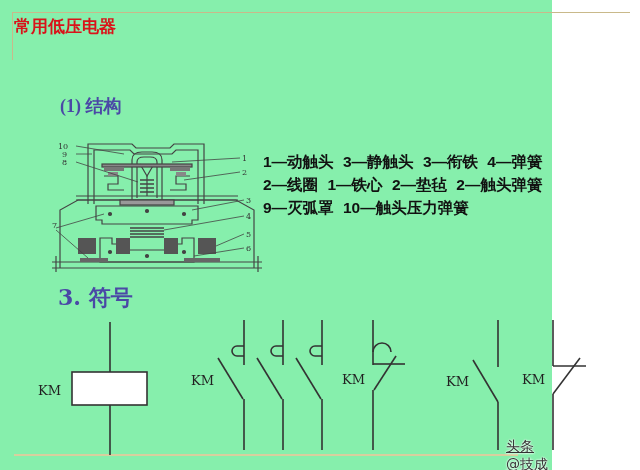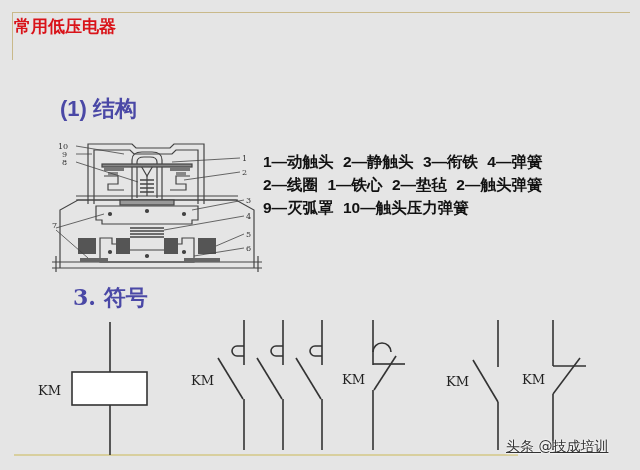--- a/index.html
+++ b/index.html
@@ -2,21 +2,21 @@
 <html><head>
   <meta charset="utf-8">
   <style>
     * { margin: 0; padding: 0; box-sizing: border-box; }
     html, body {
       width: 640px; height: 470px; overflow: hidden;
       background: #ffffff;
       font-family: "DejaVu Sans", "Liberation Sans", sans-serif;
     }
     .slide {
-      position: relative; width: 640px; height: 470px; background: #e5e5e5;
+      position: relative; width: 552px; height: 470px; background: #86efac;
     }
     .frame-top {
       position: absolute; left: 12px; top: 12px; width: 618px; height: 1px;
       background: #c9b98a;
     }
     .frame-left {
       position: absolute; left: 12px; top: 12px; width: 1px; height: 48px;
       background: #c9b98a;
     }
     .frame-bottom {
@@ -27,28 +27,27 @@
       position: absolute; left: 14px; top: 15px;
       font-size: 17px; font-weight: bold; color: #d9141a; letter-spacing: 0px;
     }
     .function-line {
       position: absolute; left: 14px; top: 53px;
       font-size: 24px; color: #3a38a8; letter-spacing: 1px;
       font-family: "DejaVu Serif", "Liberation Serif", serif;
     }
     .heading-structure {
       position: absolute; left: 60px; top: 94px;
-      font-size: 22px; color: #4a48a6; font-weight: bold;
-      font-family: Liberation Sans, sans-serif;
+      font-size: 18px; color: #4a48a6; font-weight: bold;
+      font-family: Liberation Serif, serif;
     }
     .heading-symbol {
       position: absolute; left: 58px; top: 283px;
       font-size: 22px; color: #4a48a6; font-weight: bold;
       font-family: "DejaVu Serif", "Liberation Serif", serif;
-      margin-left: 15px;
     }
     .legend {
       position: absolute; left: 263px; top: 150px;
       font-size: 15.5px; color: #111; font-weight: bold; line-height: 23px;
       font-family: "Liberation Sans", "DejaVu Sans", sans-serif;
     }
     .legend-line { white-space: nowrap; }
     .legend-line .item { margin-right: 5px; }
     .diagram {
       position: absolute; left: 52px; top: 138px;
@@ -153,21 +152,21 @@
       <text x="194" y="81">4</text>
       <text x="194" y="99">5</text>
       <text x="194" y="113">6</text>
       <text x="0" y="90">7</text>
     </g>
   </svg>
 
   <div class="legend">
     <div class="legend-line">
       <span class="item">1—动触头</span>
-      <span class="item">2—静触头</span>
+      <span class="item">3—静触头</span>
       <span class="item">3—衔铁</span>
       <span class="item">4—弹簧</span>
     </div>
     <div class="legend-line">
       <span class="item">2—线圈</span>
       <span class="item">1—铁心</span>
       <span class="item">2—垫毡</span>
       <span class="item">2—触头弹簧</span>
     </div>
     <div class="legend-line">

